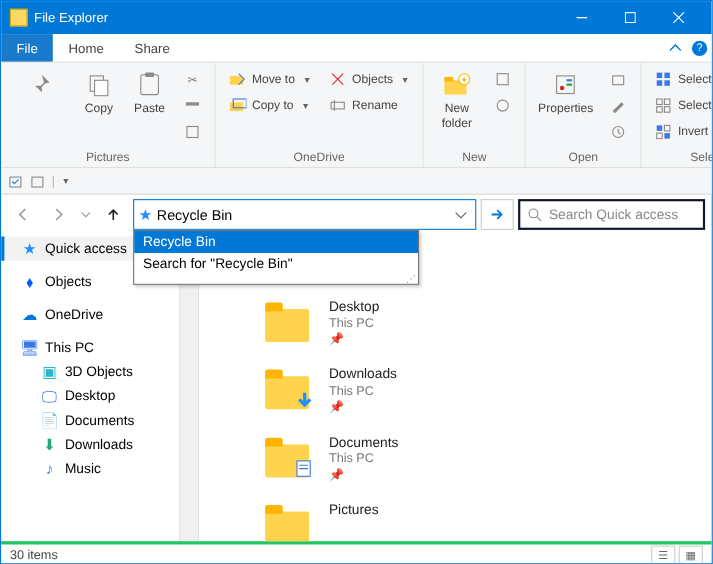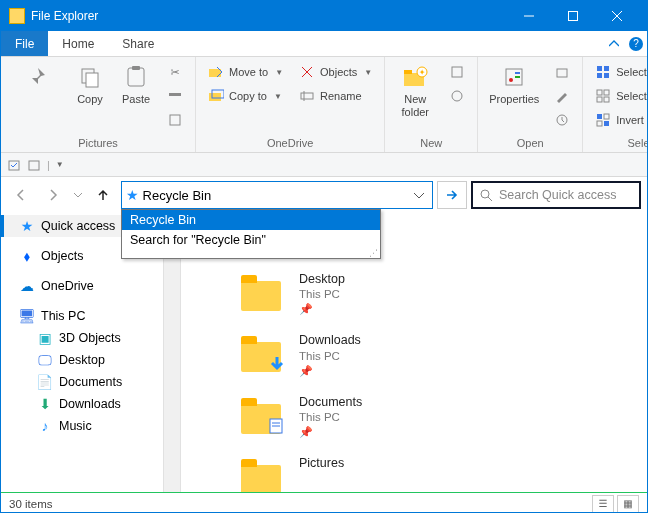--- a/index.html
+++ b/index.html
@@ -50,21 +50,21 @@
 .main { flex: 1; overflow: hidden; position: relative; padding-left: 60px; padding-top: 58px; }
 .frow { display: flex; align-items: flex-start; gap: 14px; margin-bottom: 16px; }
 .fic { width: 44px; height: 40px; position: relative; }
 .folder { width: 40px; height: 30px; background: #ffd34e; border-radius: 2px; position: absolute; bottom: 0; left: 0; }
 .folder::before { content: ""; position: absolute; top: -6px; left: 0; width: 16px; height: 8px; background: #ffb400; border-radius: 2px 2px 0 0; }
 .ftxt { font-size: 12.5px; line-height: 1.3; }
 .ftxt .fname { color: #222; }
 .ftxt .floc { color: #777; font-size: 11.5px; }
 .ftxt .pin { color: #6b6b6b; font-size: 11px; }
 .overlay { position: absolute; bottom: -2px; right: -2px; width: 20px; height: 20px; display: flex; align-items: center; justify-content: center; }
-.status { height: 22px; border-top: 1px solid #22c55e; display: flex; align-items: center; padding: 0 8px; font-size: 11.5px; color: #444; }
+.status { height: 22px; border-top: 3px solid #22c55e; display: flex; align-items: center; padding: 0 8px; font-size: 11.5px; color: #444; }
 .status .sp { flex: 1; }
 .status .vbtn { width: 22px; height: 18px; border: 1px solid #ccc; margin-left: 3px; display: flex; align-items: center; justify-content: center; color: #666; cursor: pointer; font-size: 10px; }
 svg { display: block; }
 </style>
 </head>
 <body>
 
 <div class="titlebar">
   <div class="ticon"></div>
   <div class="title">File Explorer</div>

